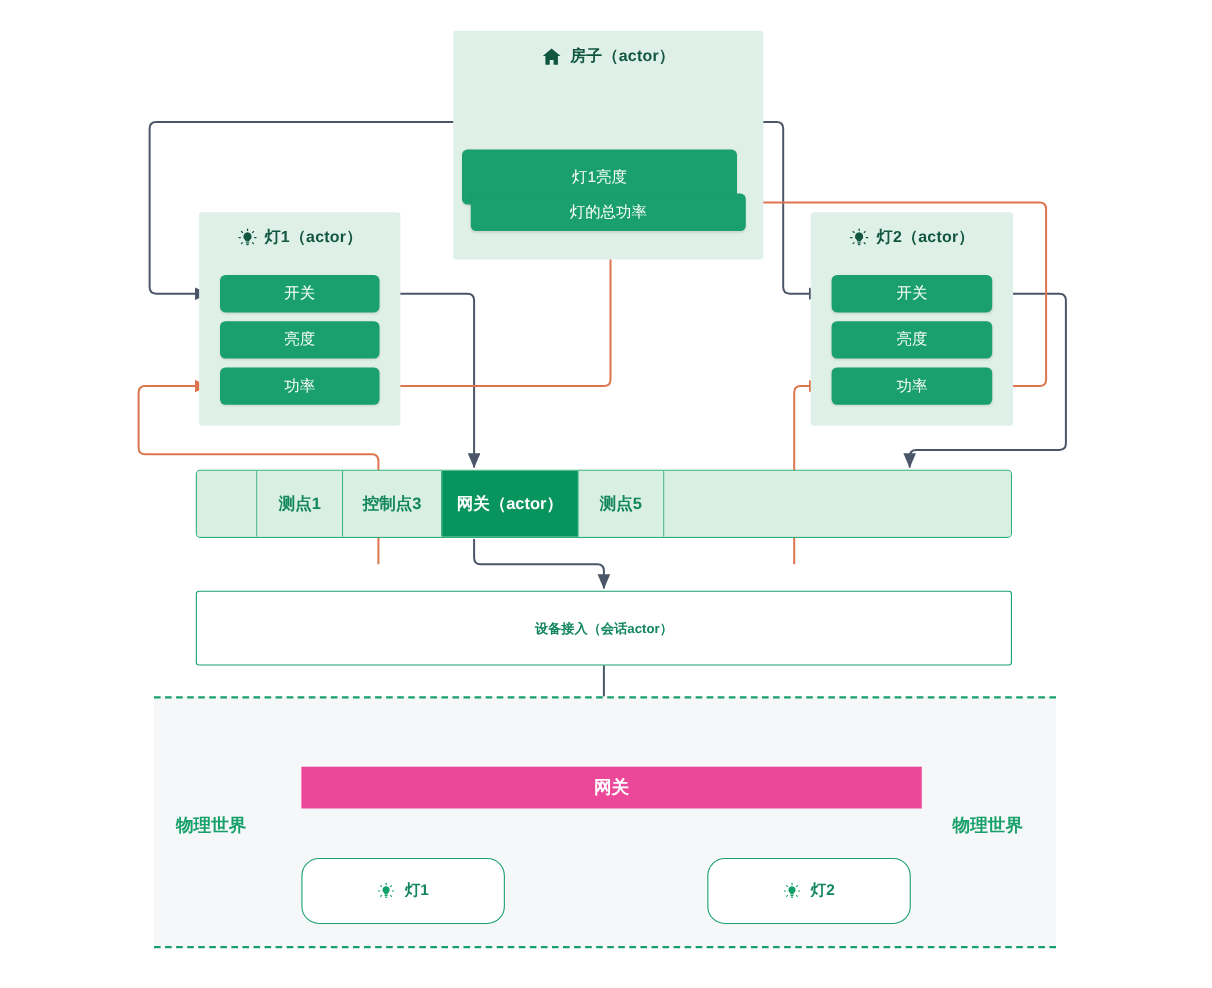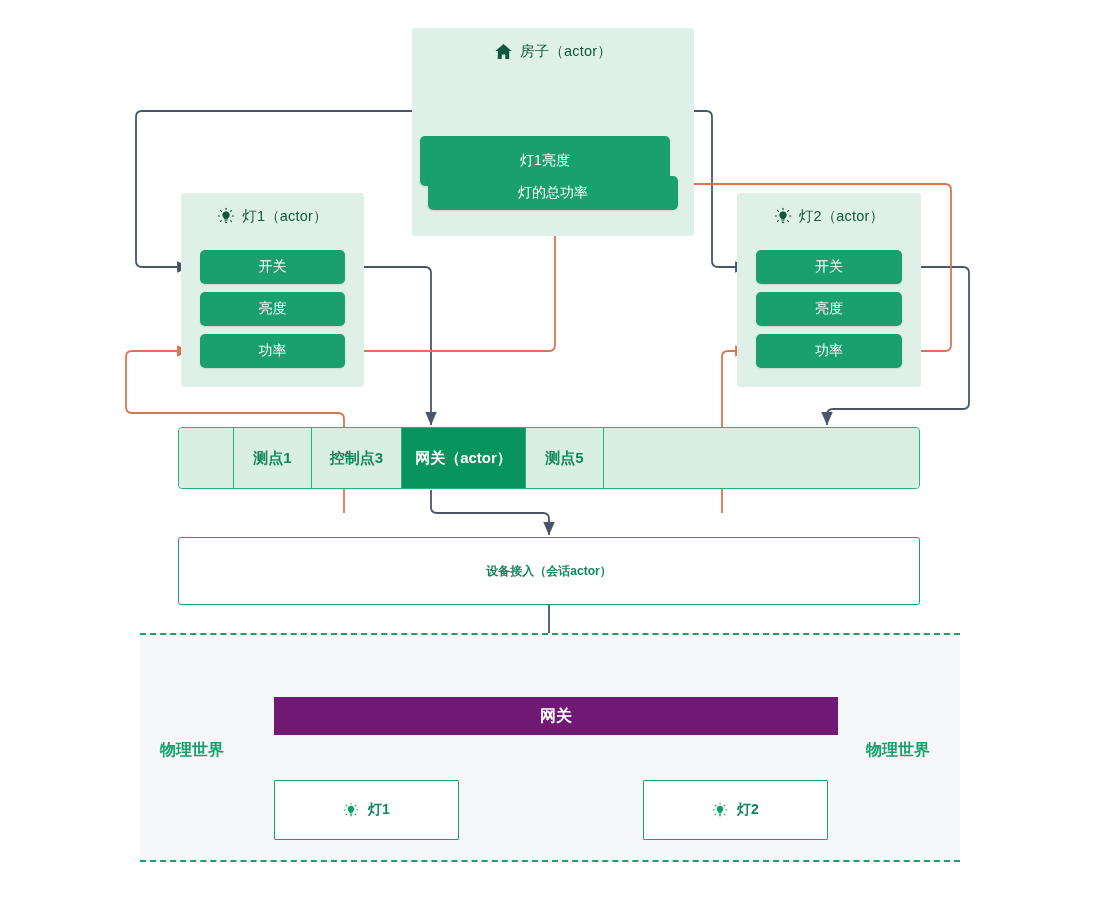--- a/index.html
+++ b/index.html
@@ -10,21 +10,21 @@
   .stage{position:absolute;left:0;top:0;width:1102px;height:898px;}
   .svg-layer{position:absolute;left:0;top:0;width:1102px;height:898px;pointer-events:none;}
   .node{position:absolute;box-sizing:border-box;}
 
   
   .actor-panel{
     background:#dff0e8;border-radius:3px;
   }
   .actor-title{
     position:absolute;left:0;right:0;top:14px;
-    text-align:center;color:#115740;font-size:14.5px;font-weight:normal;
+    text-align:center;color:#115740;font-size:14.5px;font-weight:bold;
     letter-spacing:.2px;
     display:flex;align-items:center;justify-content:center;gap:7px;
   }
   .actor-title .ttxt{line-height:1;}
 
   
   .prop{
     position:absolute;box-sizing:border-box;
     background:#1aa06e;border-radius:5px;
     color:#ffffff;font-size:14px;
@@ -61,27 +61,27 @@
   .phys-band{
     position:absolute;box-sizing:border-box;
     background:#f5f7f8;
     border-top:2.5px dashed #17a06b;
     border-bottom:2.5px dashed #17a06b;
   }
   .phys-label{
     position:absolute;color:#17a06b;font-size:16px;font-weight:bold;
   }
   .phys-gateway{
-    position:absolute;box-sizing:border-box;background:#701a75;
+    position:absolute;box-sizing:border-box;background:#ec4899;
     color:#ffffff;font-size:16px;font-weight:bold;
     display:flex;align-items:center;justify-content:center;
   }
   .lamp-box{
     position:absolute;box-sizing:border-box;background:#ffffff;
-    border:1.6px solid #1aa06e;border-radius:1px;
+    border:1.6px solid #1aa06e;border-radius:16px;
     display:flex;align-items:center;justify-content:center;gap:9px;
     color:#12865c;font-size:14px;font-weight:bold;
   }
   .ico{display:inline-block;line-height:0;}
 </style>
 </head>
 <body>
 
 <div class="stage">
 

